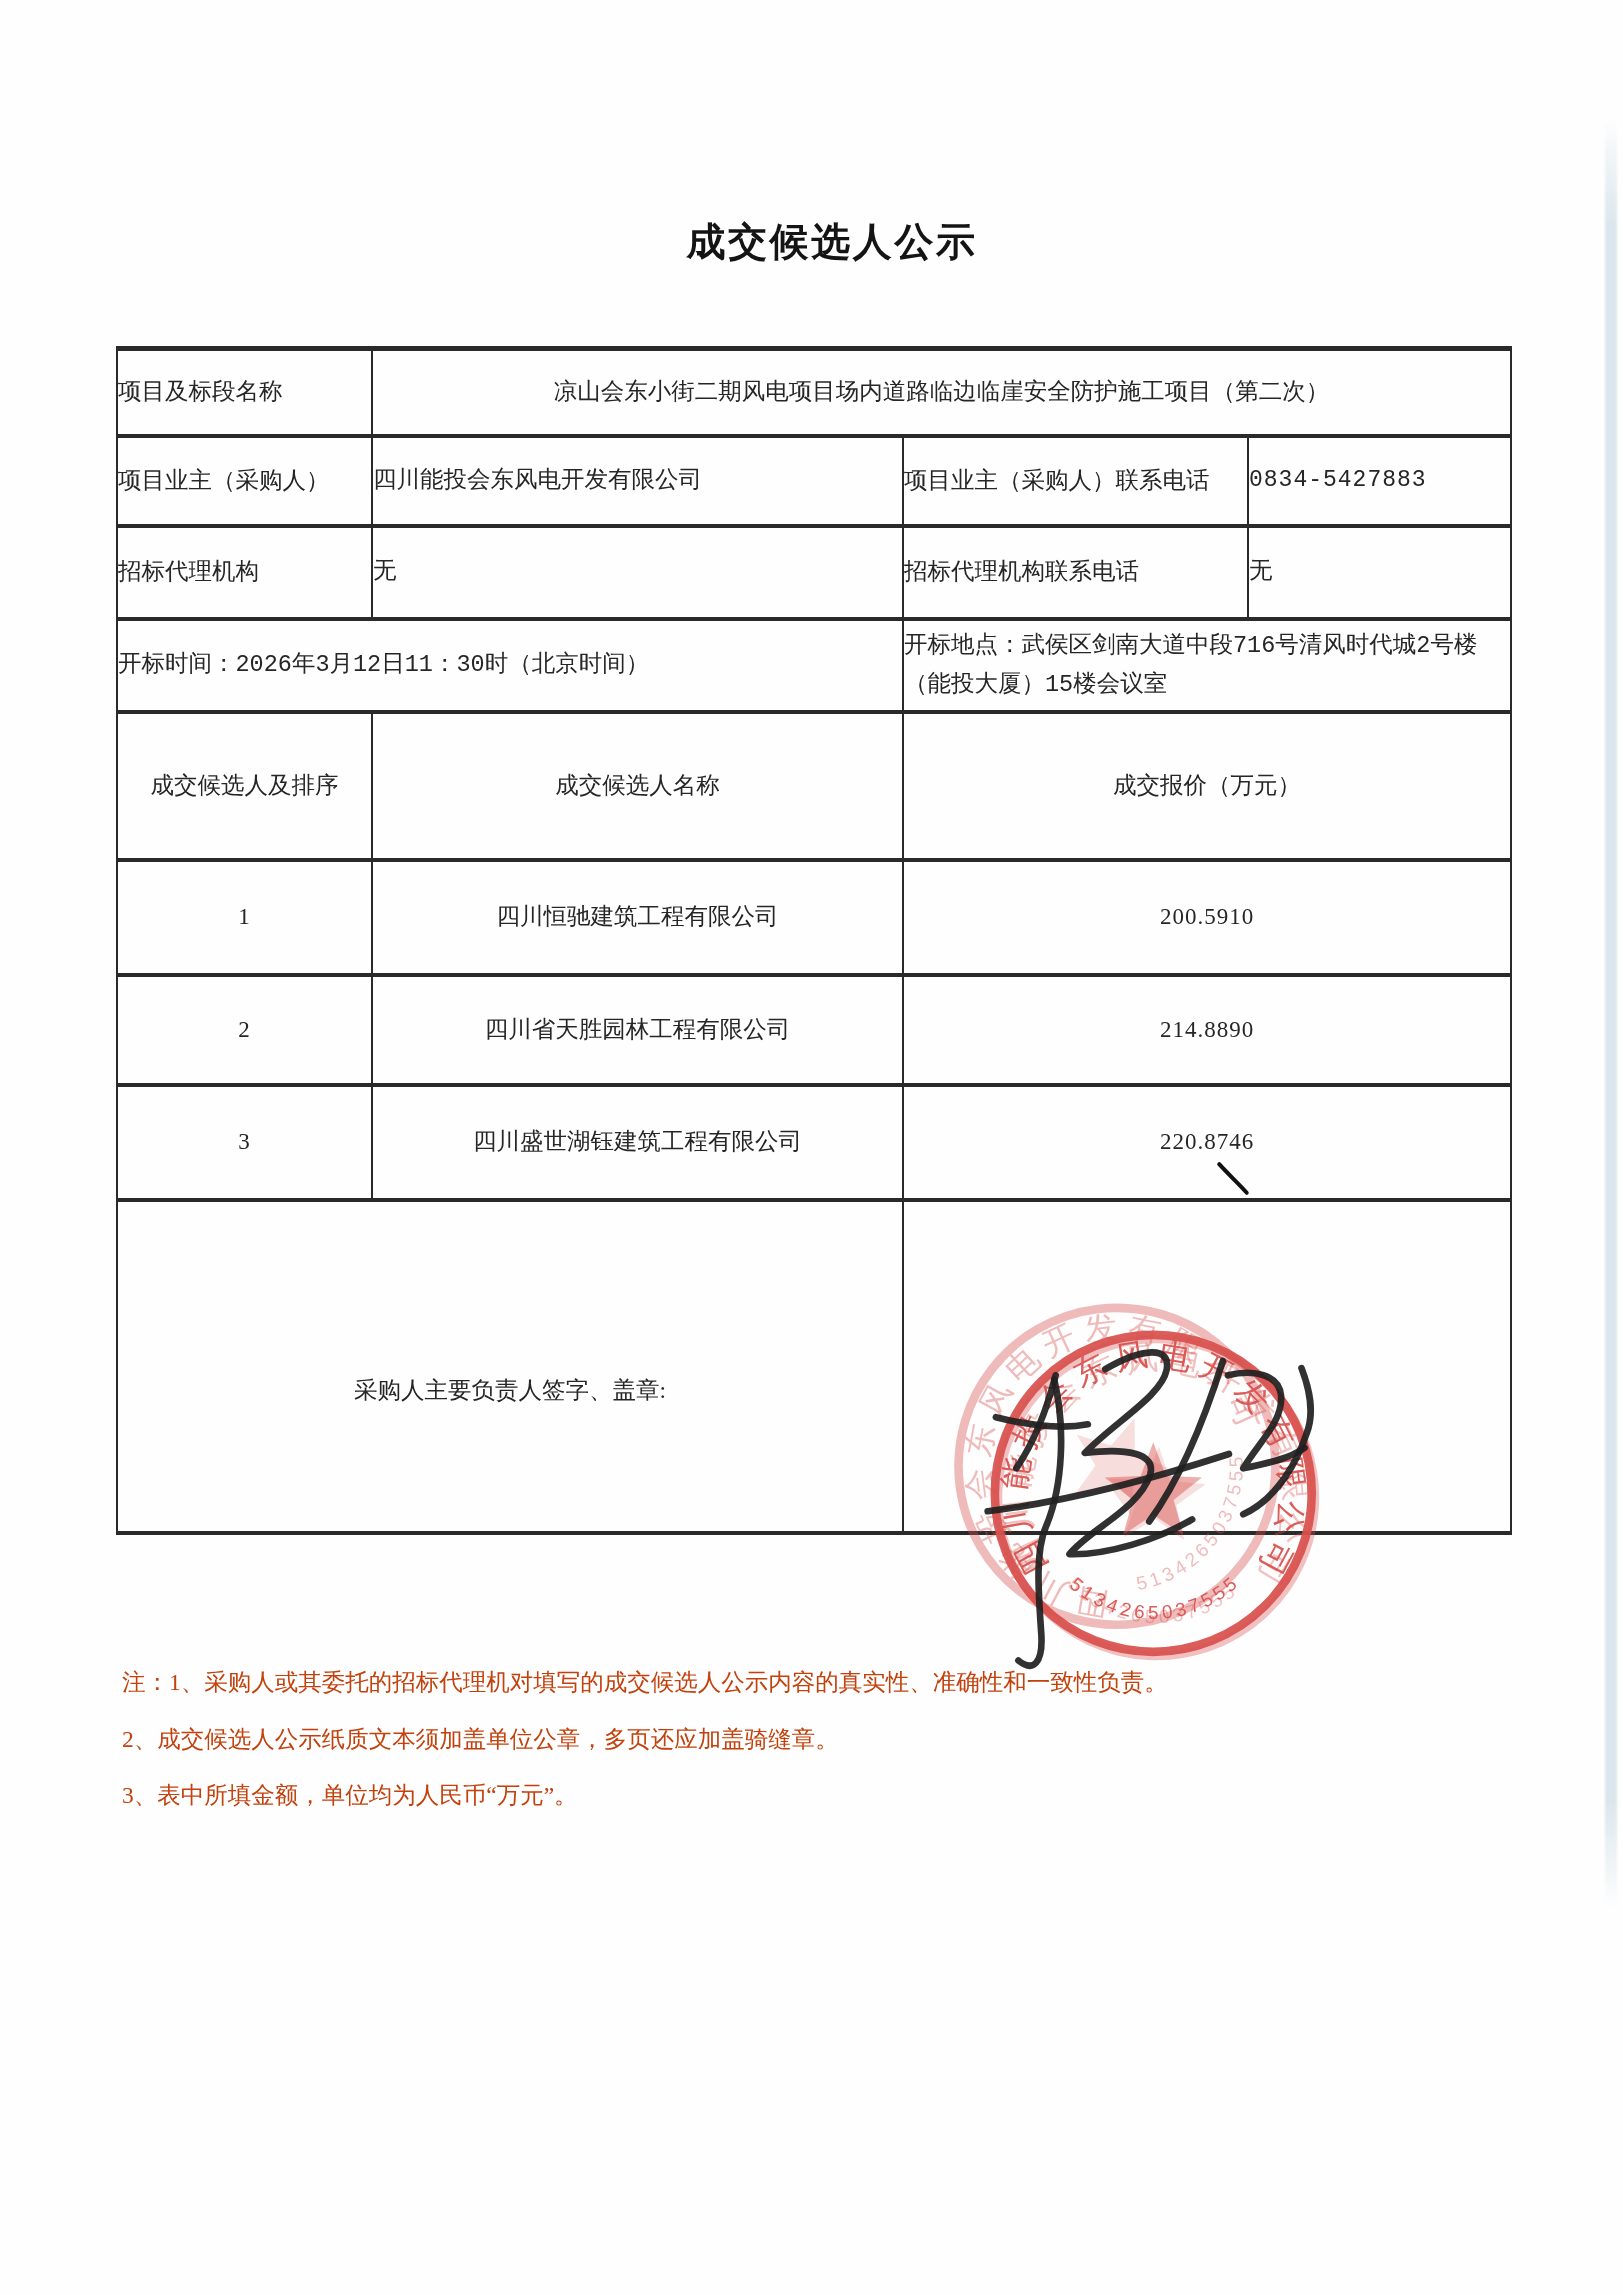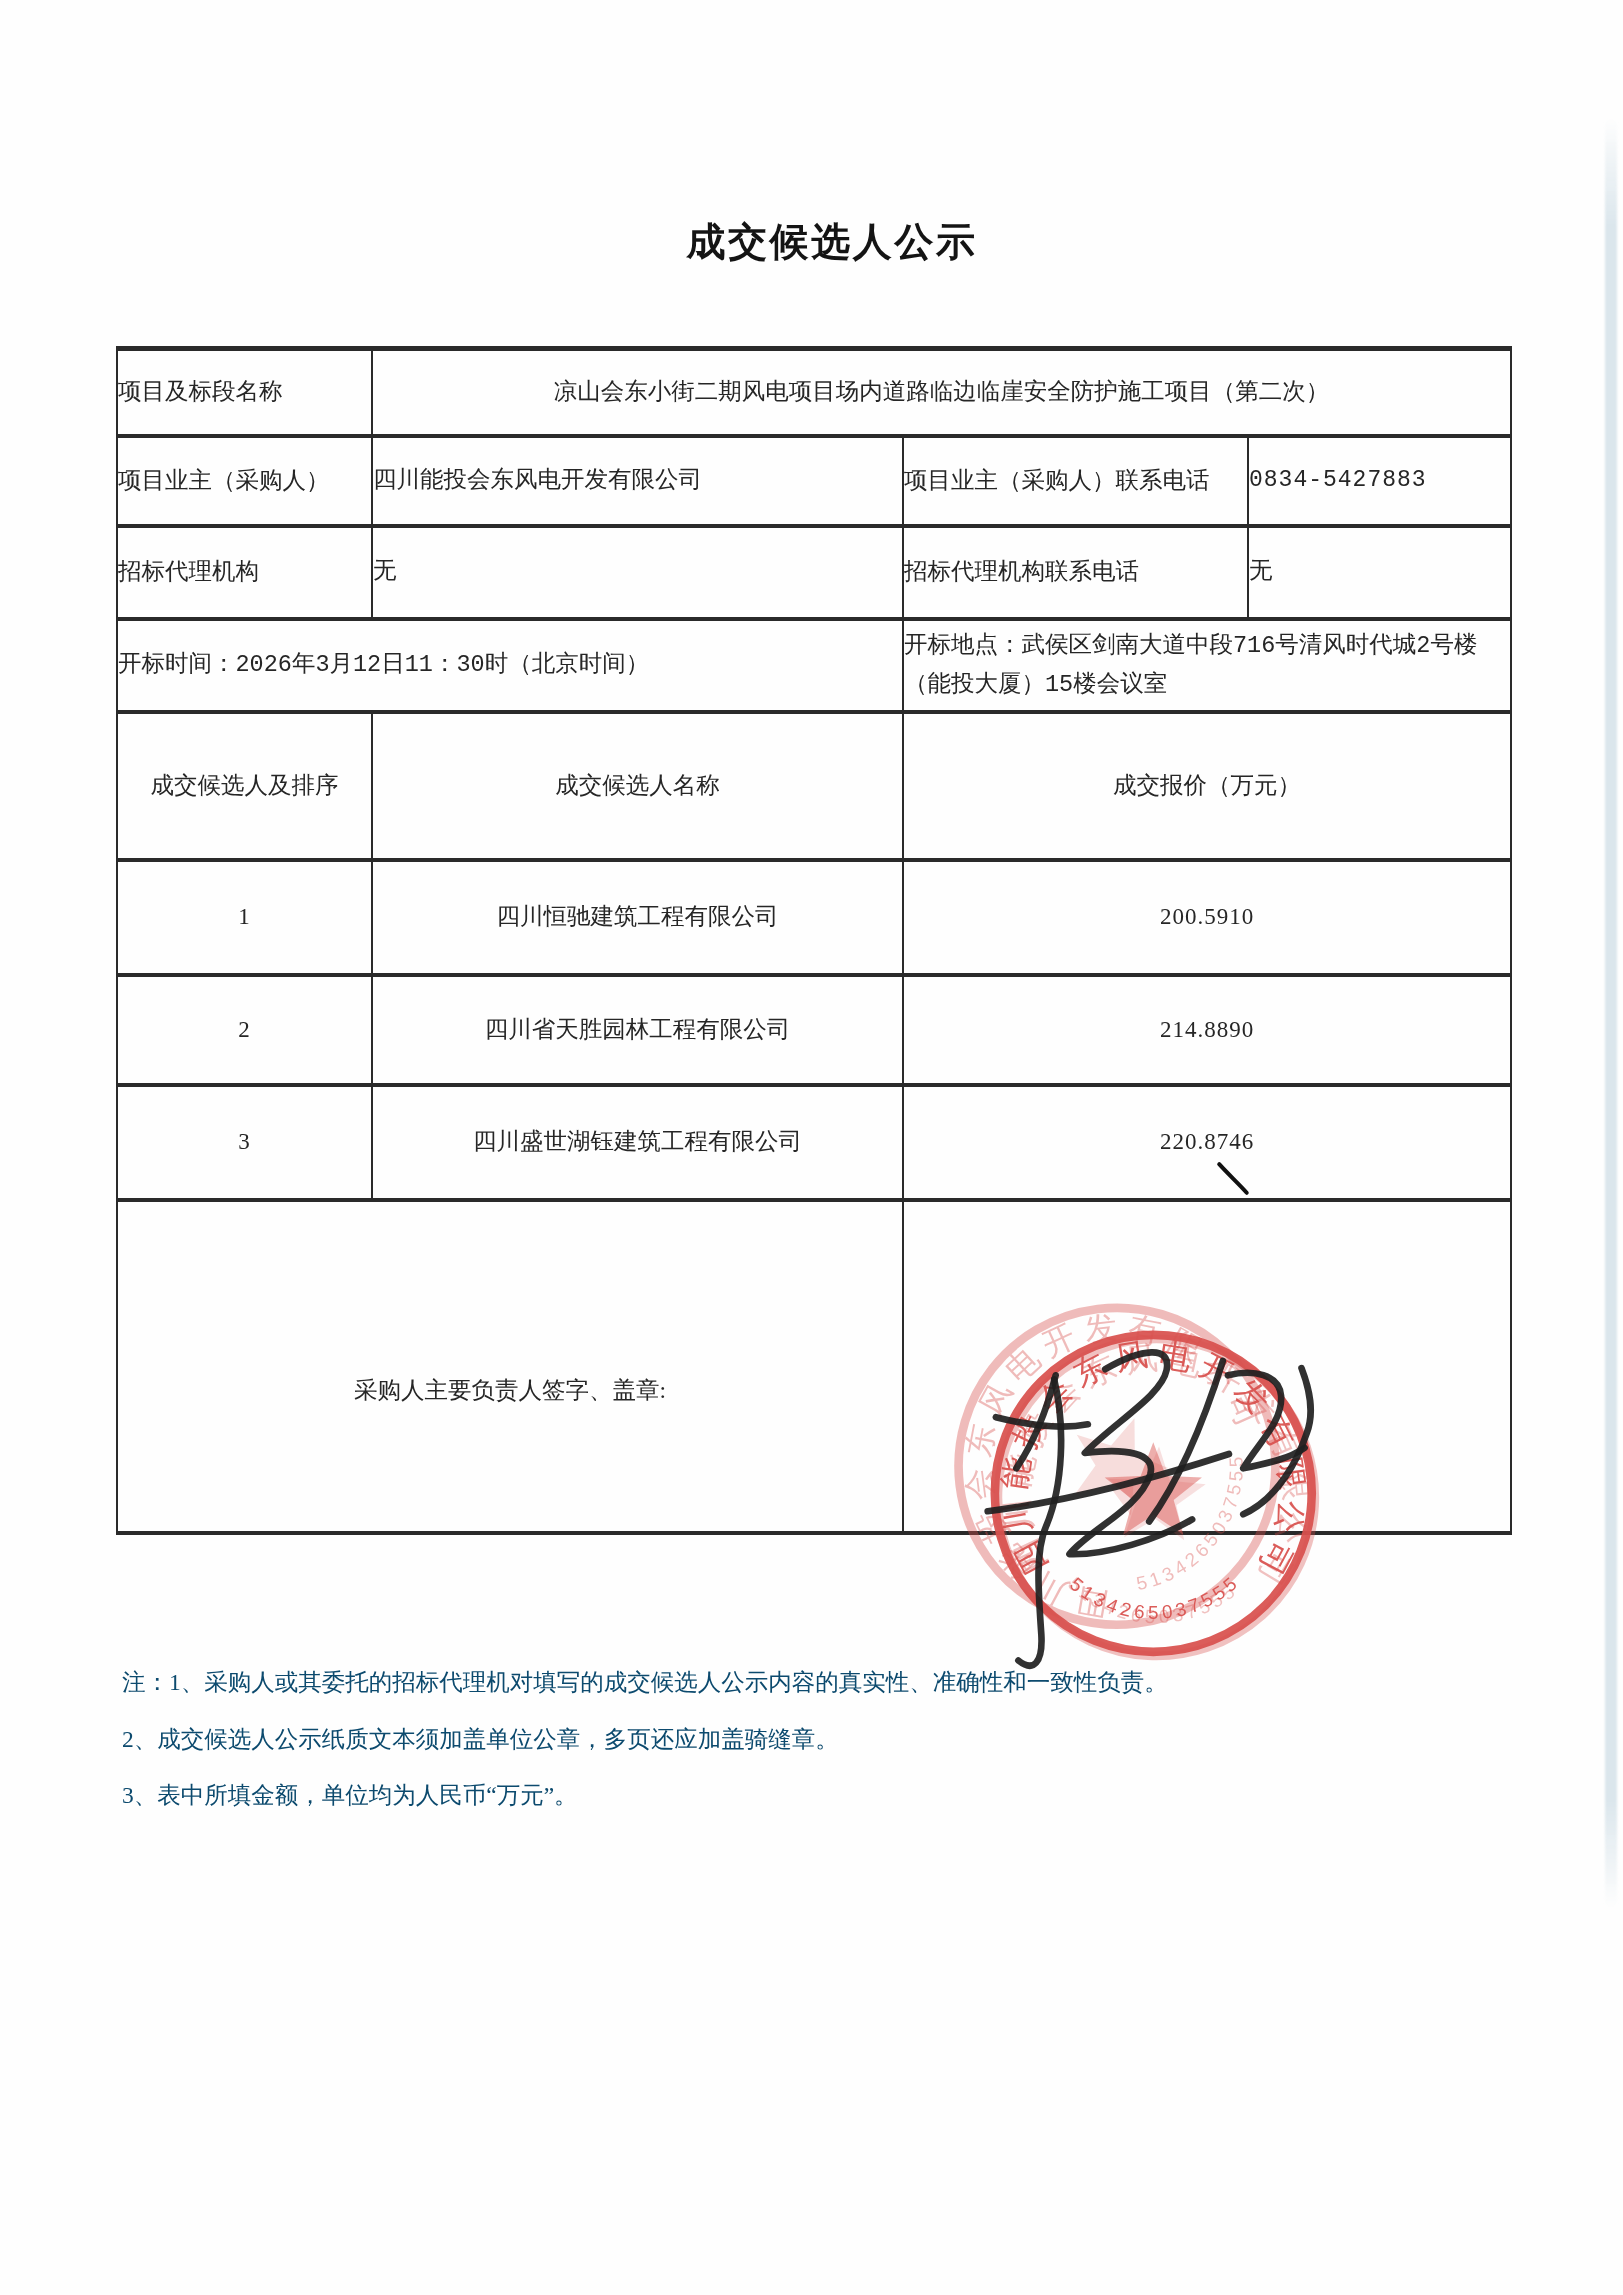--- a/index.html
+++ b/index.html
@@ -29,21 +29,21 @@
   }
   td.lbl  { text-align:left; padding-left:11.2px; }
   td.ctr  { text-align:center; }
   td.vleft{ text-align:left; padding-left:13.3px;font-family:Liberation Mono, monospace; }
   .proj-name { font-weight:normal; text-align:center; }
   .num { font-size:23px; letter-spacing:1px; }
   .two-line div { line-height:39px; }
   .sig-label-cell span { position:relative; top:24.5px; display:inline-block; }
   .notes {
     position:absolute; left:122px; top:1657px; width:1411px;
-    font-size:23.5px; color:#0c4a6e;
+    font-size:23.5px; color:#c2410c;
   }
   .notes p { margin:0 0 25.6px 0; line-height:31px; }
   .notes p:first-child { margin-top:10.2px; }
   .overlay-svg { position:absolute; pointer-events:none; }
   .seal-ring   { fill:none; stroke:var(--seal-color); stroke-width:17px; }
   .seal-star   { fill:var(--seal-color); opacity:0.5; }
   .seal-char   { font-size:63px; fill:var(--seal-color); font-family:"Liberation Serif",serif; }
   .seal-digit  { font-size:37px; fill:var(--seal-color); font-family:"Liberation Sans",sans-serif; }
   .sig-stroke  { fill:none; stroke:#1f1f1f; stroke-width:13px; stroke-linecap:round; stroke-linejoin:round; opacity:0.92; }
   .pen-mark-stroke { fill:none; stroke:#111; stroke-width:8px; stroke-linecap:round; }

